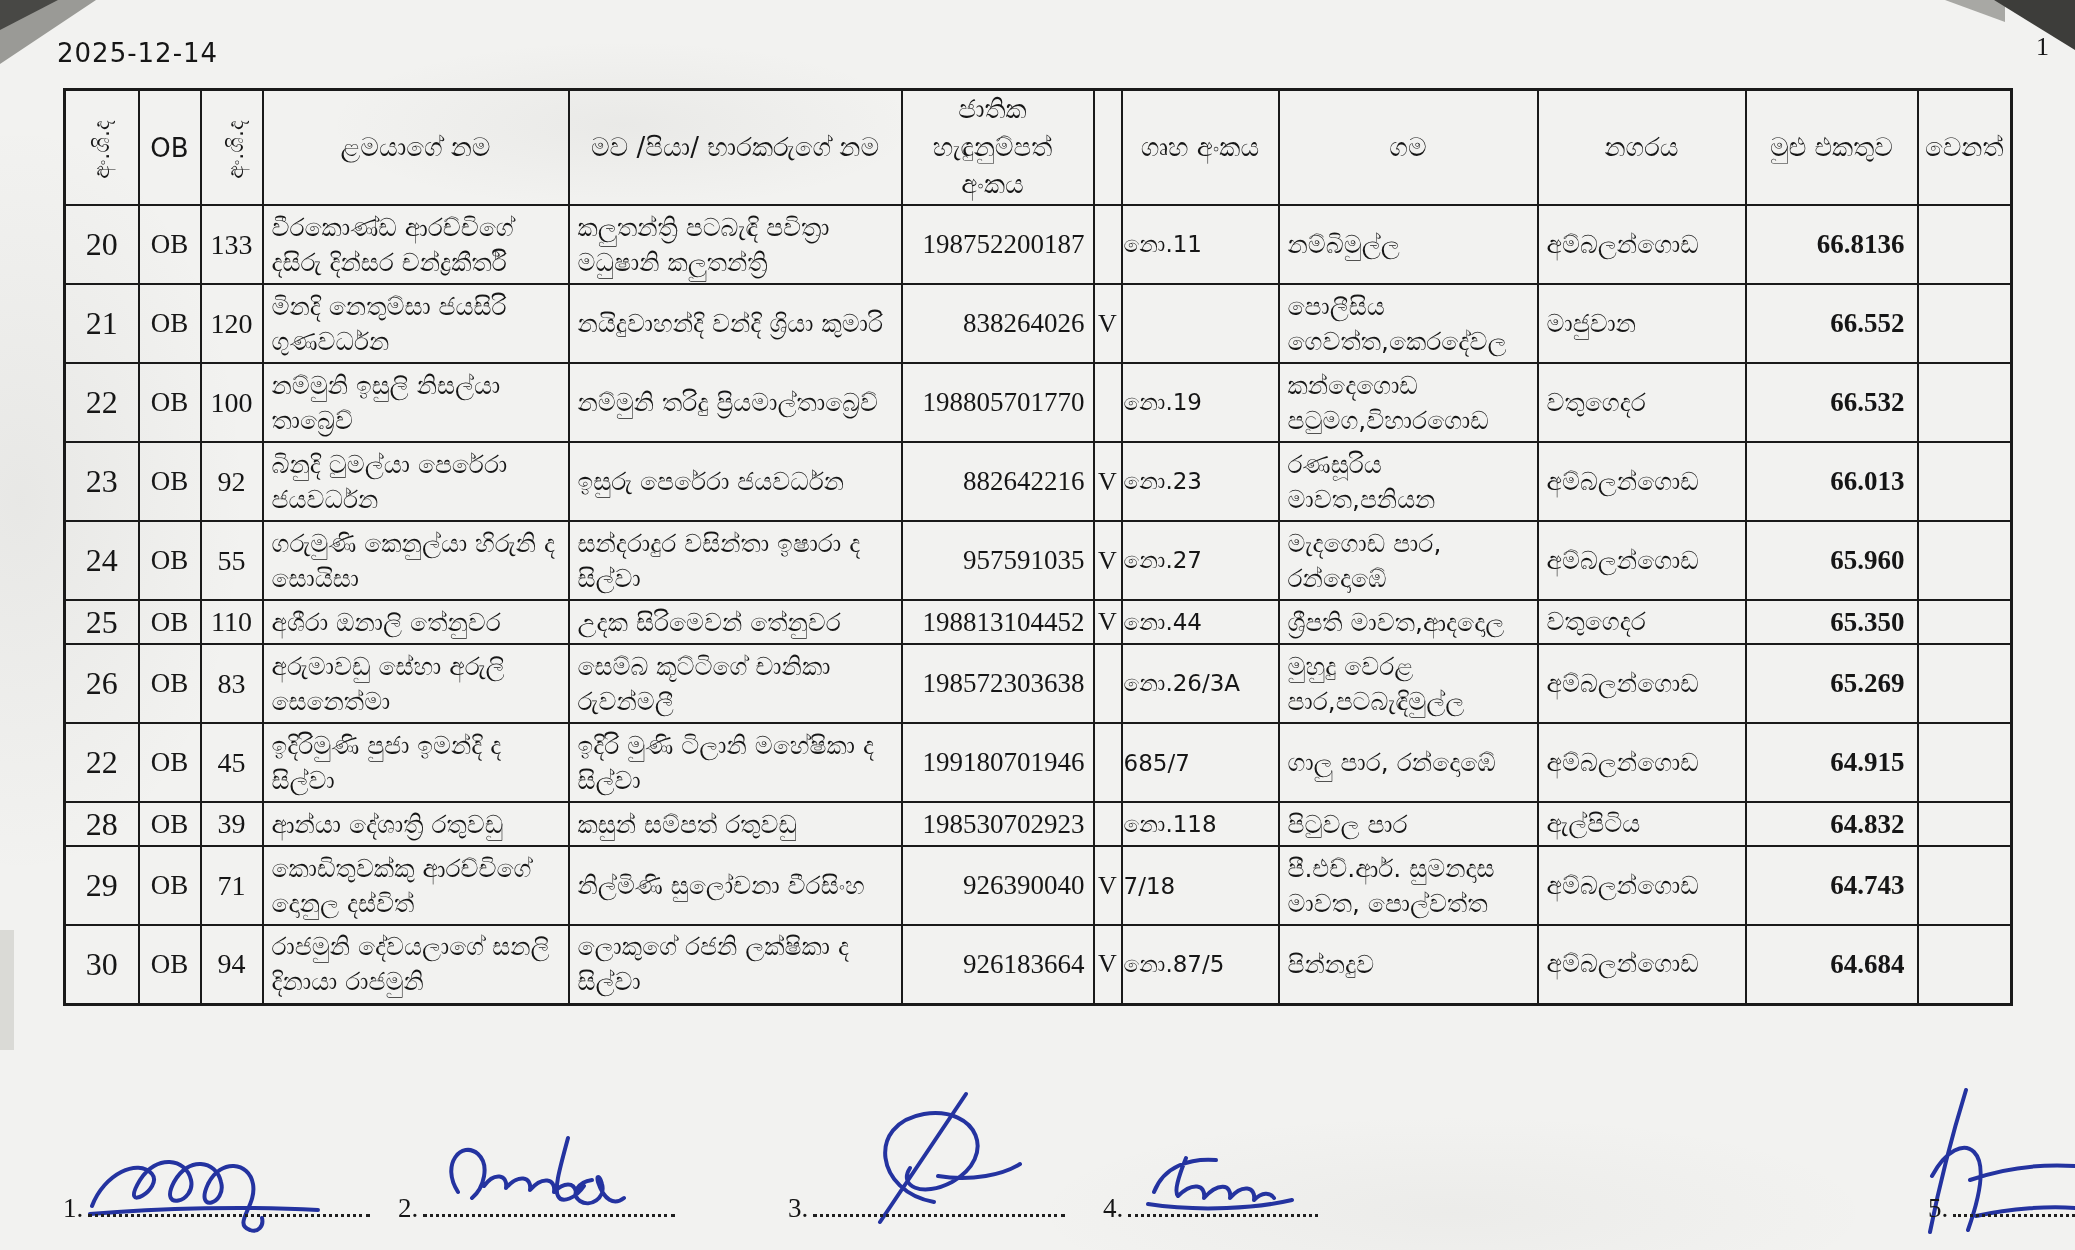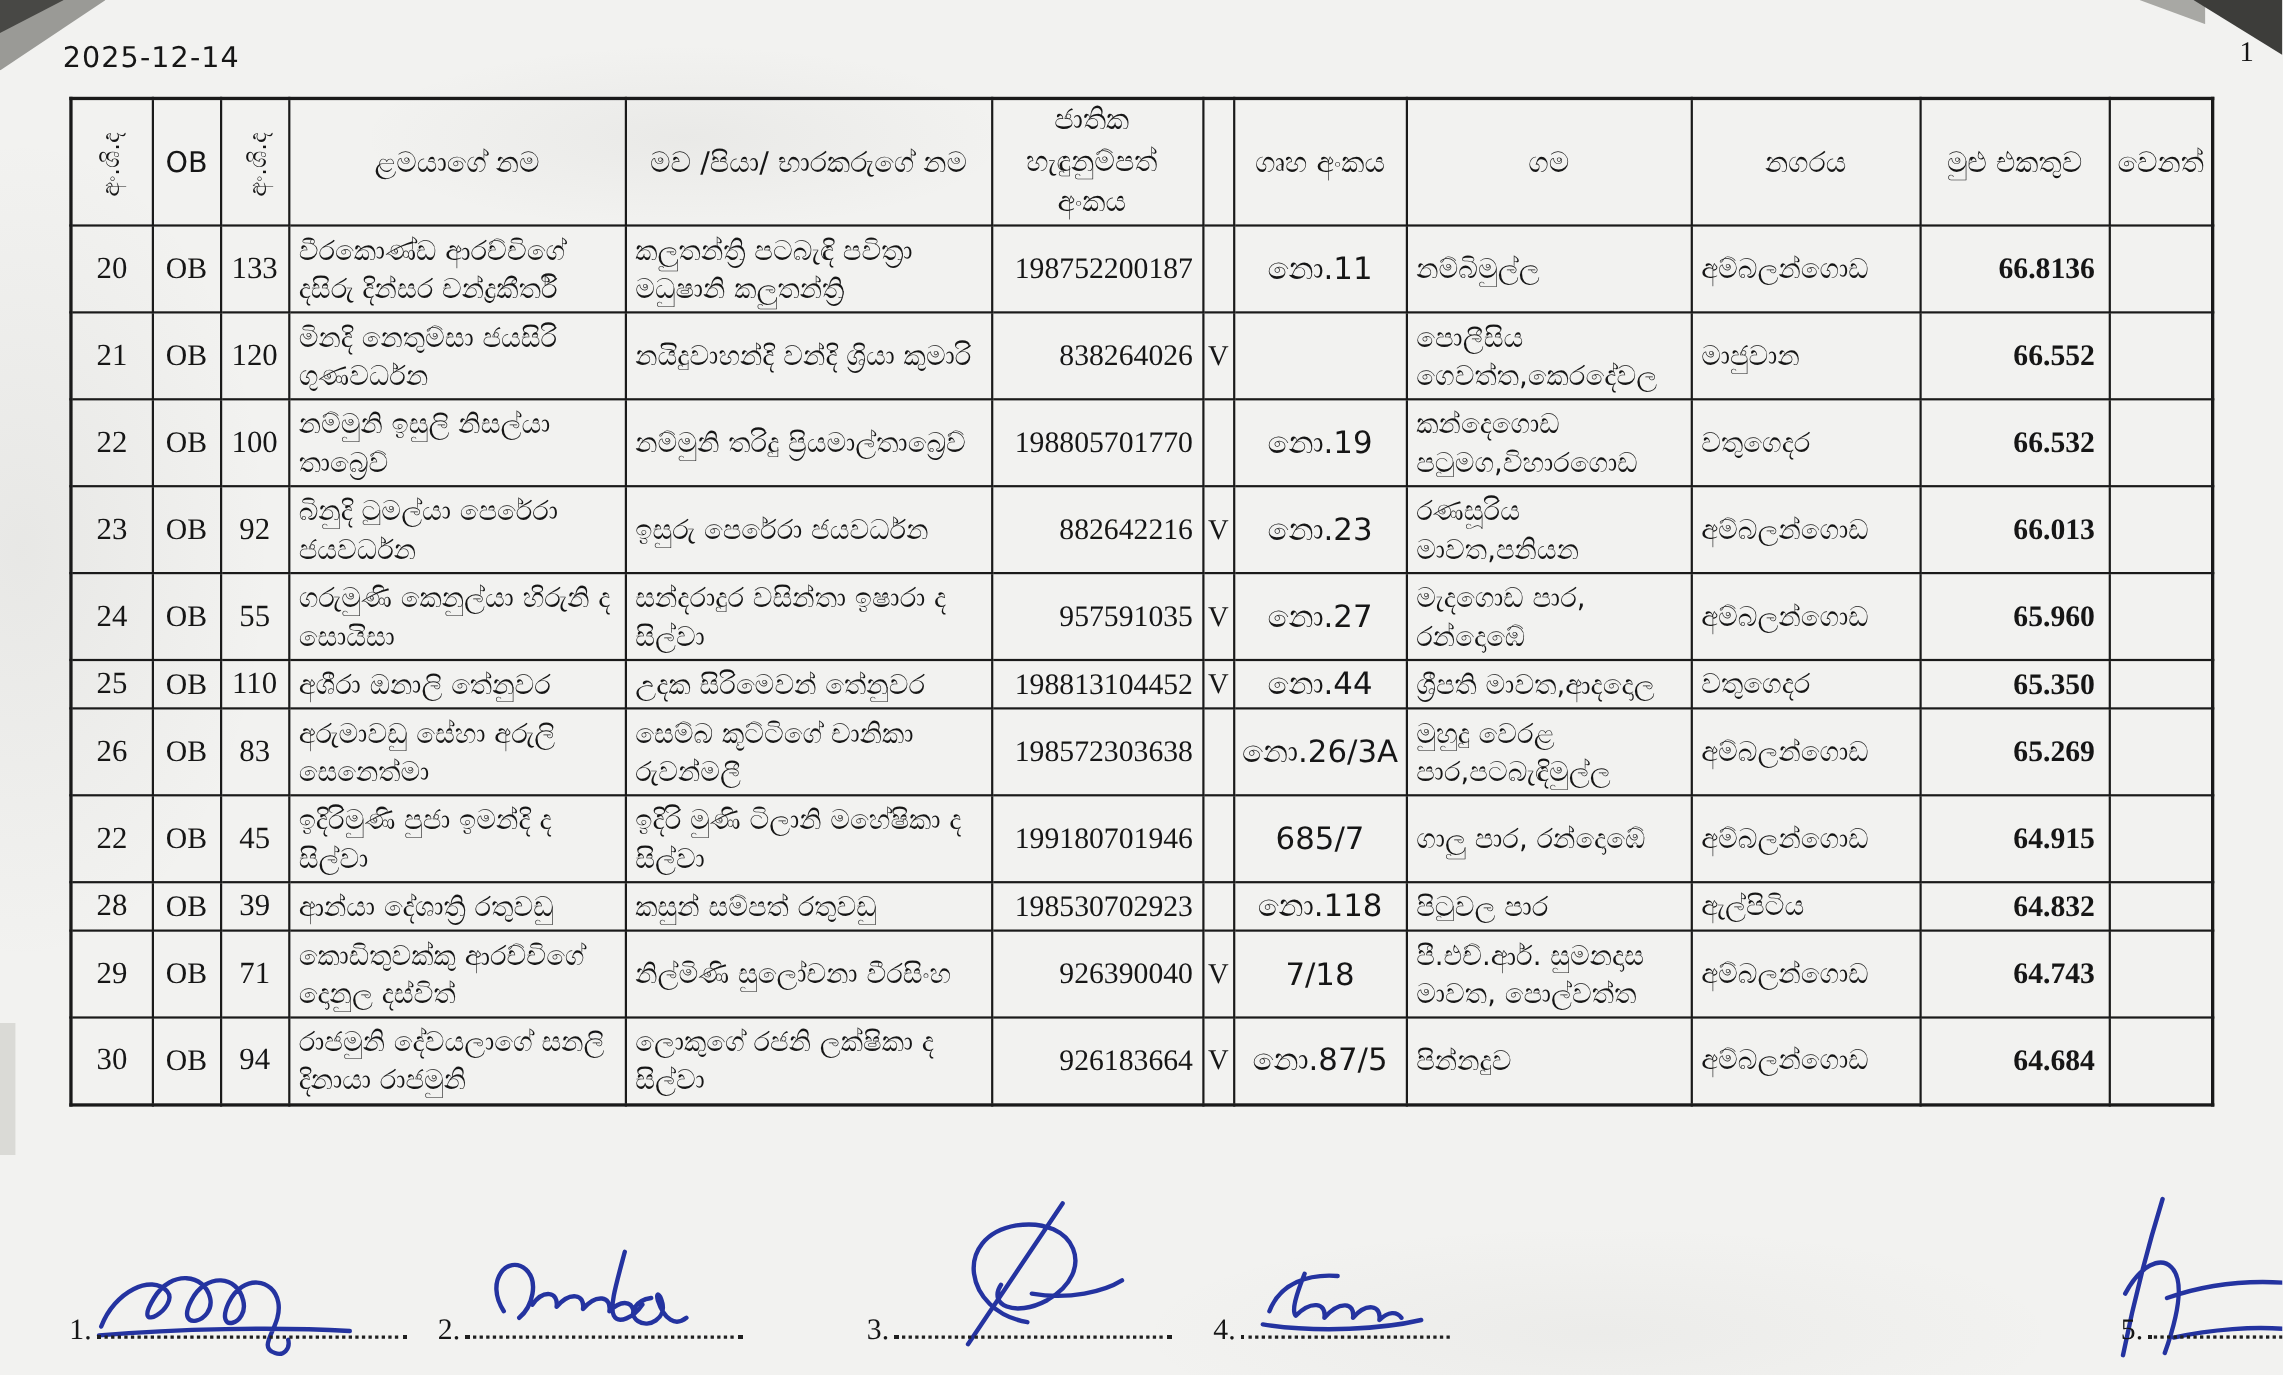--- a/index.html
+++ b/index.html
@@ -33,27 +33,27 @@
     border:2px solid #1a1a1a;
     vertical-align:middle;
     overflow:hidden;
   }
   thead tr{height:115px;}
   tr.r2{height:79px;}
   tr.r1{height:44px;}
   th{font-weight:normal;font-size:26px;text-align:center;padding:0 4px;}
   th.h-nic{white-space:pre-line;text-align:center;padding-right:14px;line-height:1.45;margin-top:41px;}
   .vert{display:inline-block;transform:rotate(-90deg);white-space:nowrap;font-size:22px;}
-  td.c-no{font-family:"Liberation Serif",serif;font-size:28px;text-align:center;}
+  td.c-no{font-family:"Liberation Serif",serif;font-size:32px;text-align:center;}
   td.c-ob{font-family:"Liberation Serif",serif;font-size:27px;text-align:center;}
   td.c-num{font-family:"Liberation Serif",serif;font-size:28px;text-align:center;}
   td.c-child, td.c-guard, td.c-village{font-size:25px;line-height:1.4;padding:2px 4px 2px 8px;text-align:left;}
   td.c-nic{font-family:"Liberation Serif",serif;font-size:27px;text-align:right;padding-right:8px;}
   td.c-v{font-family:"Liberation Serif",serif;font-size:26px;text-align:center;padding:0;}
-  td.c-house{font-size:28px;text-align:center;}
+  td.c-house{font-size:23px;}
   td.c-city{font-size:25px;text-align:left;padding-left:8px;}
   td.c-total{font-family:"Liberation Serif",serif;font-size:27px;text-align:right;padding-right:12px;font-weight:bold;}
   td.c-other{}
 
   .sigline{position:absolute;top:1192px;font-size:27px;font-family:"Liberation Serif",serif;white-space:nowrap;}
   .dots{display:inline-block;height:22px;border-bottom:3px dotted #1f1f1f;margin-left:5px;}
   .sig-svg{position:absolute;left:0;top:1080px;}
   .sig-svg path{fill:none;stroke:#2433a0;stroke-width:4;stroke-linecap:round;stroke-linejoin:round;}
 </style>
 </head>

